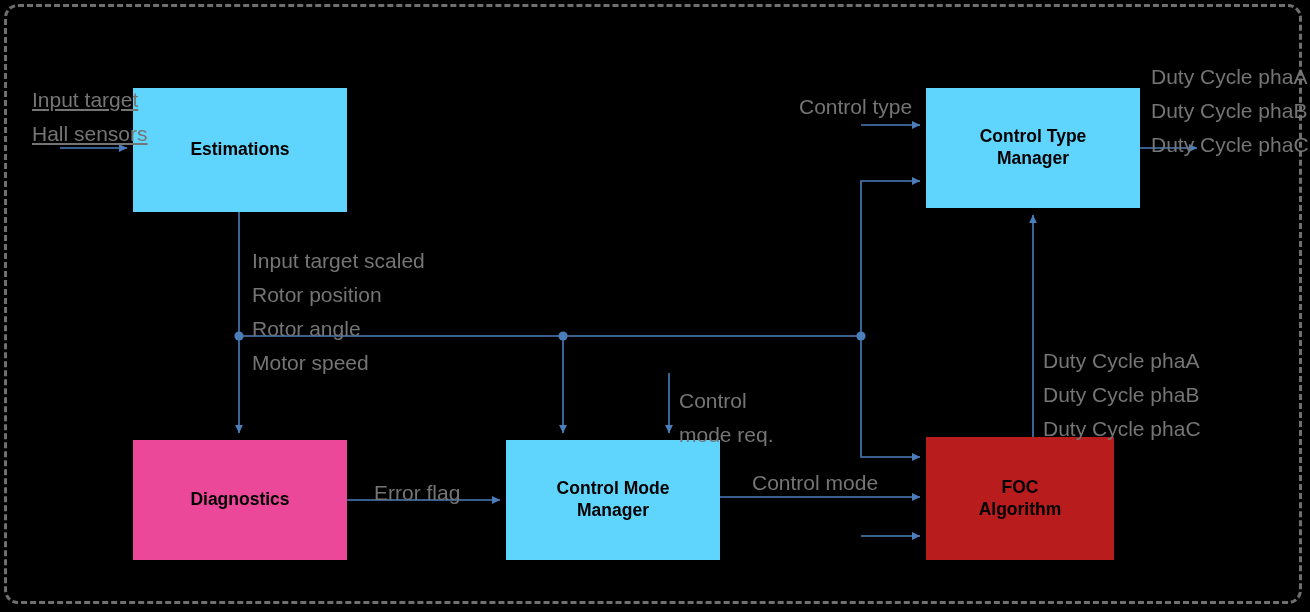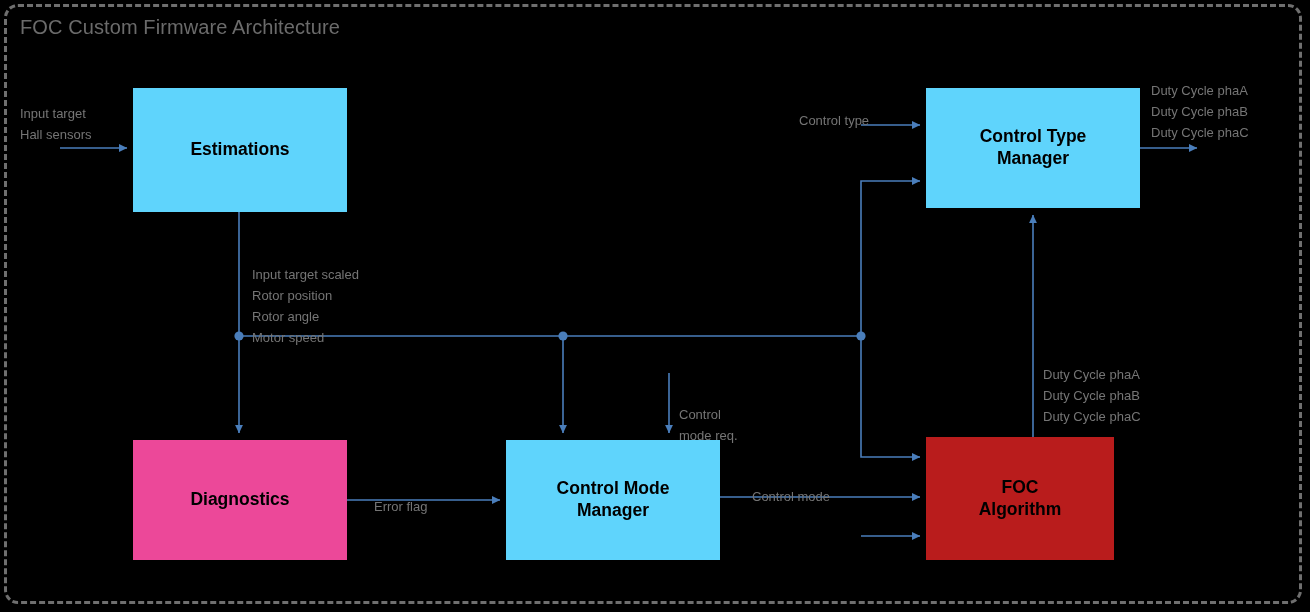--- a/index.html
+++ b/index.html
@@ -44,41 +44,39 @@
     text-align: center;
     color: #000000;
     font-weight: bold;
     font-size: 17.5px;
     line-height: 1.25;
   }
   .node .node-label { white-space: pre-line; }
   .sig {
     position: absolute;
     color: #757575;
-    font-size: 13px;
+    font-size: 21px;
     line-height: 1.62;
     white-space: pre-line;
-    margin-top: 20px;
   }
   svg#wires {
     position: absolute;
     left: 0; top: 0;
     width: 1310px;
     height: 612px;
     pointer-events: none;
   }
 </style>
 </head>
 <body>
 
 <div id="canvas">
 
   <div id="frame"></div>
 
-  <div id="diagram-title">FOC Custom Firmware Architecture</div>
 
   <svg id="wires" viewBox="0 0 1310 612">
     <defs>
       <marker id="arrow" markerWidth="9" markerHeight="9" refX="8.4" refY="4.5" orient="auto" markerUnits="userSpaceOnUse">
         <path d="M0,0.4 L8.6,4.5 L0,8.6 z" fill="#4a7ebb"></path>
       </marker>
     </defs>
 
     <g stroke="#4a7ebb" stroke-width="1.6" fill="none">
 
@@ -132,21 +130,21 @@
   <div class="node" style="left:506px; top:440px; width:214px; height:120px; background:#5fd4fc;">
     <span class="node-label">Control Mode
 Manager</span>
   </div>
 
   <div class="node" style="left:926px; top:437px; width:188px; height:123px; background:#b91c1c;">
     <span class="node-label">FOC
 Algorithm</span>
   </div>
 
-  <div class="sig" style="left:20px; top:83px;">Input target
+  <div class="sig" style="left:32px; top:83px;text-decoration:underline;">Input target
 Hall sensors</div>
 
   <div class="sig" style="left:252px; top:244px;">Input target scaled
 Rotor position
 Rotor angle
 Motor speed</div>
 
   <div class="sig" style="left:799px; top:90px;">Control type</div>
 
   <div class="sig" style="left:1151px; top:60px;">Duty Cycle phaA

